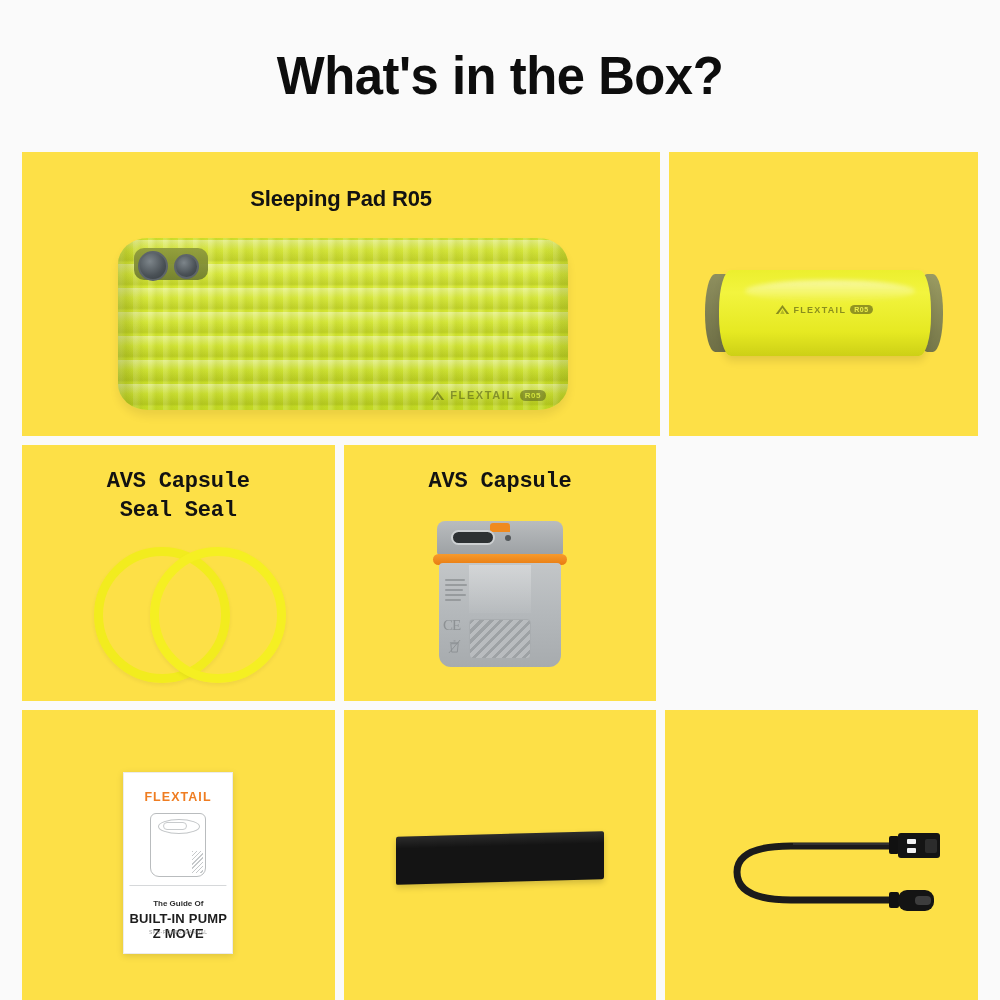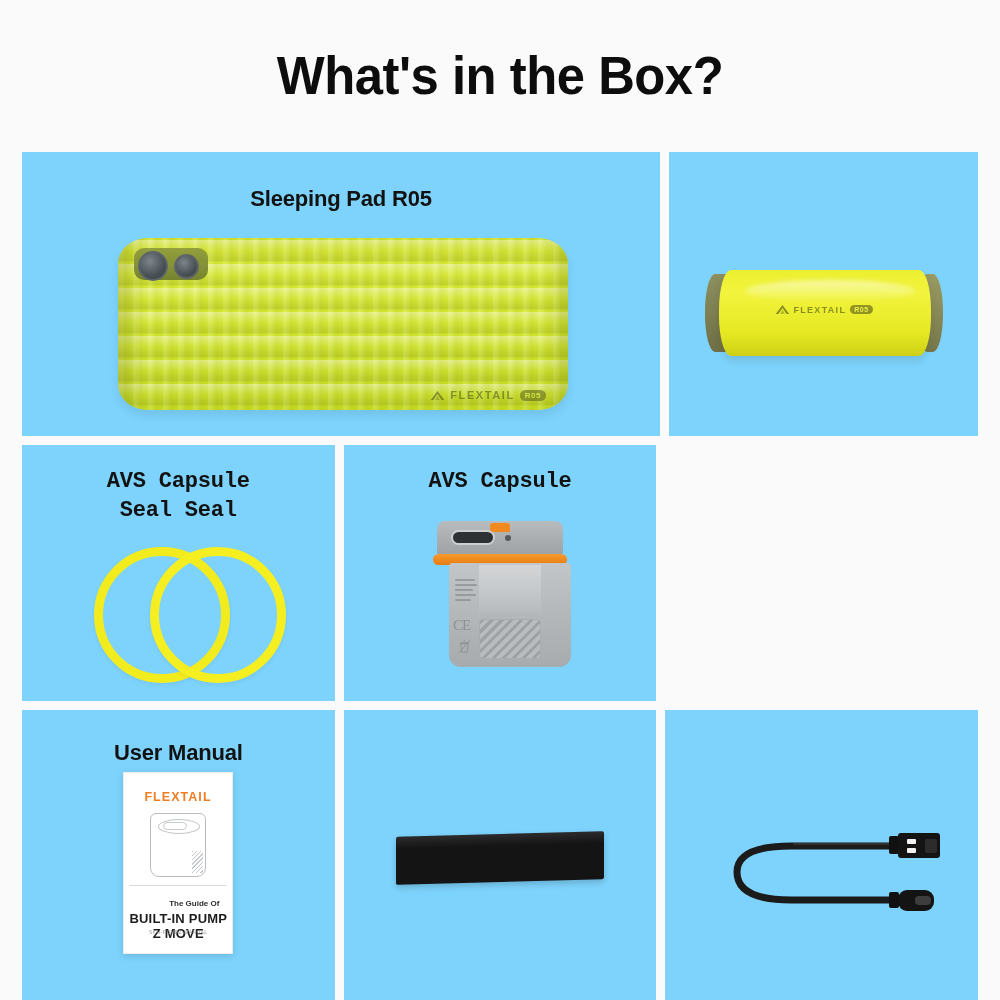--- a/index.html
+++ b/index.html
@@ -16,21 +16,21 @@
     font-size:54px;font-weight:700;letter-spacing:-0.5px;
     color:#0d0d0d;
     font-family:"Liberation Sans","DejaVu Sans",sans-serif;
     transform:scaleX(0.94);
   }
   .grid{
     position:absolute;left:22px;top:152px;width:956px;
   }
   .row{display:flex;gap:9px;margin-bottom:9px;}
   .panel{
-    background:#7dd3fc;
+    background:#fde047;
     position:relative;
     box-sizing:border-box;
   }
   .r1 .p-pad{width:638px;height:284px;}
   .r1 .p-bag{width:309px;height:284px;}
   .r2 .panel{width:312.6px;height:256px;}
   .r3 .panel{width:312.6px;height:300px;}
   .p-label{
     position:absolute;left:0;width:100%;
     text-align:center;
@@ -168,21 +168,21 @@
   .led{
     position:absolute;left:68px;top:14px;width:6px;height:6px;border-radius:50%;
     background:#54595c;
   }
   .cap-band{
     position:absolute;left:0;top:43px;width:134px;height:11px;
     background:linear-gradient(180deg,#f79a2c,#e87c12);
     border-radius:6px;
   }
   .cap-body{
-    position:absolute;left:16px;top:52px;width:122px;height:104px;
+    position:absolute;left:6px;top:52px;width:122px;height:104px;
     background:linear-gradient(180deg,#c3c6c8 0%,#b4b8bb 48%,#a7abae 100%);
     border-radius:4px 4px 12px 12px;
   }
   .cap-window{
     position:absolute;left:30px;top:2px;width:62px;height:48px;
     background:linear-gradient(180deg,rgba(255,255,255,.28),rgba(255,255,255,.04));
   }
   .cap-vent{
     position:absolute;left:30px;top:56px;width:62px;height:40px;border-radius:4px;
     background:repeating-linear-gradient(135deg,#9ea2a5 0px,#9ea2a5 3px,#b9bcbf 3px,#b9bcbf 7px);
@@ -229,21 +229,21 @@
   }
   .man-grill{
     position:absolute;right:2px;bottom:3px;width:11px;height:22px;
     background:repeating-linear-gradient(135deg,#c6c9cb 0px,#c6c9cb 1px,#fff 1px,#fff 3px);
   }
   .man-line{
     position:absolute;left:50%;transform:translateX(-50%);
     width:90%;border-top:1px solid #d6d8da;top:112px;
   }
   .man-t1{
-    position:absolute;left:16px;top:126px;width:100%;text-align:center;
+    position:absolute;left:0;top:126px;width:100%;text-align:center;
     font-size:8px;font-weight:700;color:#2c2c2c;
   }
   .man-t2{
     position:absolute;left:0;top:138px;width:100%;text-align:center;
     font-size:13px;font-weight:700;color:#1d1d1d;letter-spacing:.2px;
   }
   .man-code{
     position:absolute;left:0;top:156px;width:100%;text-align:center;
     font-size:5px;color:#9a9a9a;letter-spacing:.4px;
   }
@@ -365,21 +365,20 @@
           </div>
         </div>
       </div>
     </div>
 
   </div>
 
   <div class="row r3">
 
     <div class="panel">
-      <div class="p-label">User Manual</div>
       <div class="art man-wrap">
         <div class="manual">
           <div class="man-brand">FLEXTAIL</div>
           <div class="man-dev">
             <div class="man-grill"></div>
           </div>
           <div class="man-line"></div>
           <div class="man-t1">The Guide Of</div>
           <div class="man-t2">BUILT-IN PUMP Z MOVE</div>
           <div class="man-code">SKU-PUMPZ-MANUAL</div>

